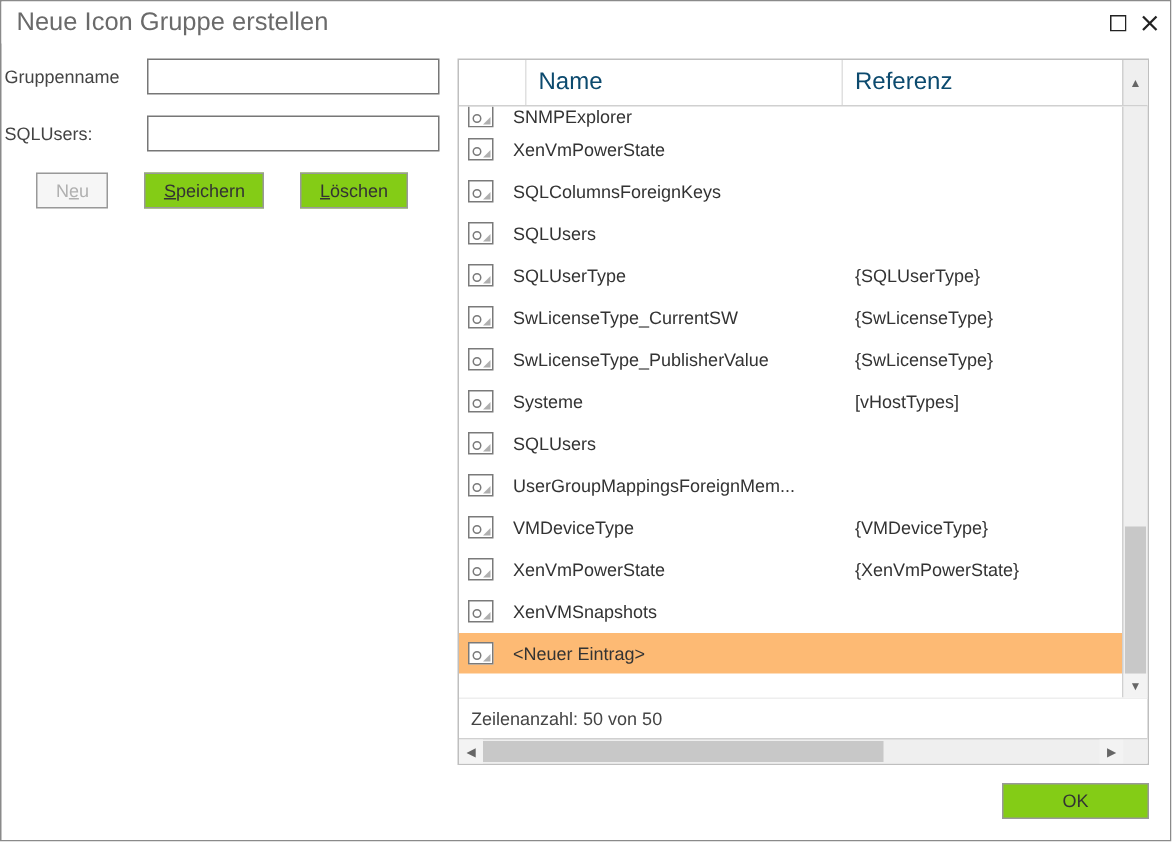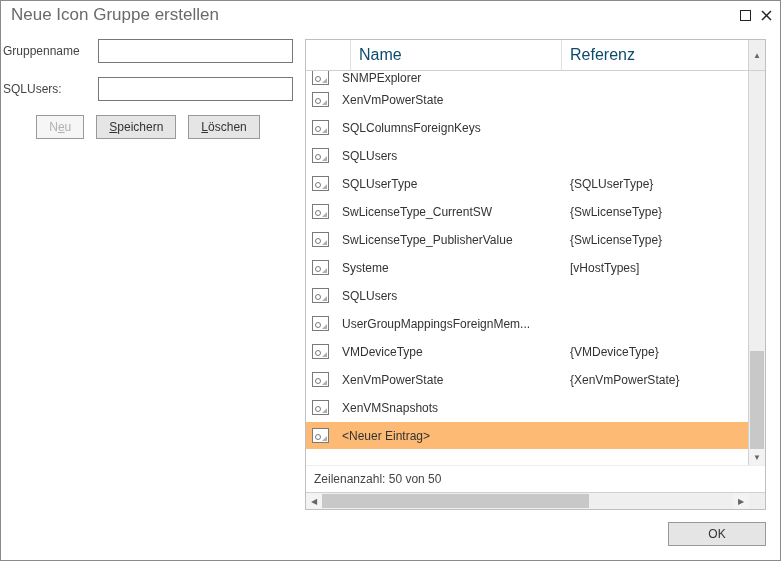--- a/index.html
+++ b/index.html
@@ -7,22 +7,22 @@
 .titlebar{display:flex;align-items:center;justify-content:space-between;padding:4px 8px 4px 10px;background:#fff}
 .titlebar h1{font-size:17px;font-weight:400;color:#6a6a6a;margin:0}
 .titlebar-buttons{display:flex;gap:10px;align-items:center}
 .titlebar-buttons span{cursor:pointer;color:#222;display:inline-flex}
 
 .body{flex:1;display:flex;padding:10px 14px 0 2px;gap:12px;overflow:hidden}
 .form-col{width:290px;flex:none}
 .form-row{display:flex;align-items:center;margin-bottom:14px}
 .form-row label{width:95px;color:#444}
 .form-row input{flex:1;border:1px solid #777;height:22px;padding:0 4px;font:inherit}
-.btn-row{display:flex;gap:12px;justify-content:center;margin-top:6px}
-button.btn{font:inherit;background:#e5e5e5;border:1px solid #999;height:24px;padding:0 12px;cursor:pointer;color:#333}
+.btn-row{display:flex;gap:24px;justify-content:center;margin-top:6px}
+button.btn{font:inherit;background:#84cc16;border:1px solid #999;height:24px;padding:0 12px;cursor:pointer;color:#333}
 button.btn:disabled{color:#b0b0b0;background:#f6f6f6;cursor:default}
 .und{text-decoration:underline}
 
 .table-col{flex:1;display:flex;flex-direction:column;border:1px solid #bfbfbf;min-width:0}
 .table-header{display:flex;border-bottom:1px solid #d0d0d0;background:#fff;flex:none;position:relative}
 .th{padding:6px 8px;color:#0c4a6e;font-size:16px}
 .th-icon{width:28px;flex:none;border-right:1px solid #e0e0e0}
 .th-name{flex:1;border-right:1px solid #e0e0e0}
 .th-ref{width:170px;flex:none}
 .v-scroll{width:16px;flex:none;background:#efefef;display:flex;flex-direction:column;border-left:1px solid #d0d0d0}

